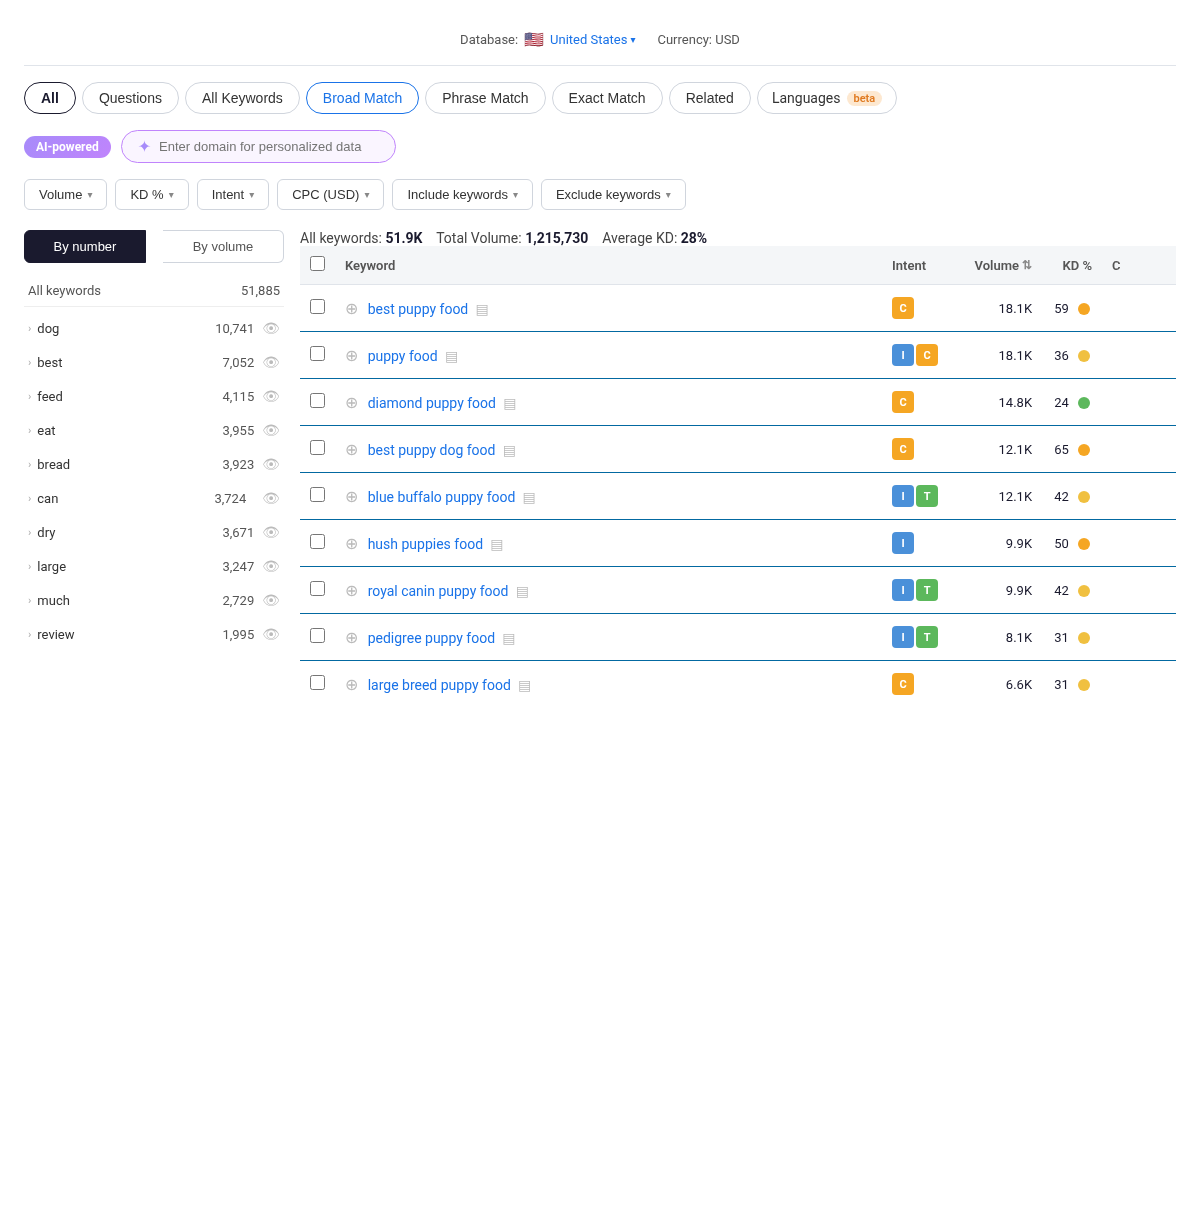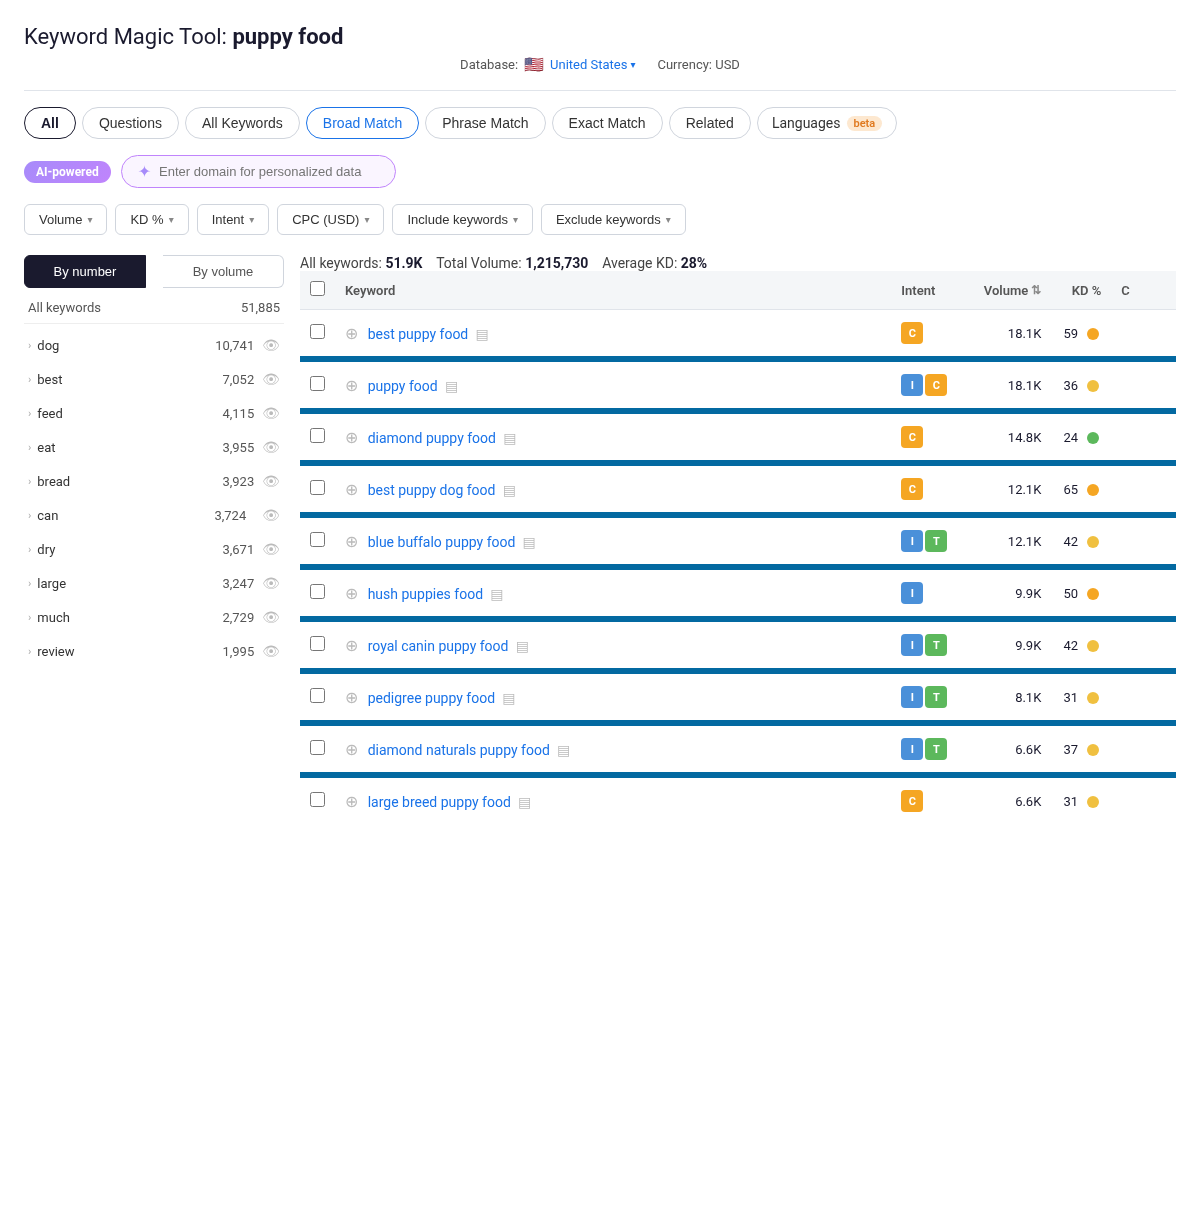--- a/index.html
+++ b/index.html
@@ -160,21 +160,21 @@
     }
     .sidebar {
       width: 260px;
       min-width: 220px;
       flex-shrink: 0;
       margin-right: 16px;
     }
     .sidebar-header {
       display: flex;
       gap: 17px;
-      margin-bottom: 4px;
+      margin-bottom: 12px;
     }
     .sidebar-tab {
       flex: 1;
       padding: 8px 0;
       text-align: center;
       border: 1.5px solid #d0d5dd;
       background: #fff;
       cursor: pointer;
       font-size: 13px;
       color: #555;
@@ -233,21 +233,21 @@
       padding: 10px 10px;
       text-align: left;
       font-size: 13px;
       color: #555;
       font-weight: 600;
       border-bottom: 1.5px solid #e0e4ea;
     }
     .kw-table th.right { text-align: right; }
     .kw-table td {
       padding: 12px 10px;
-      border-bottom: 6px solid #0369a1;
+      border-bottom: 1px solid #0369a1;
       font-size: 13px;
       vertical-align: middle;
     }
     .kw-table tr:last-child td { border-bottom: none; margin-top: 8px; }
     .checkbox-cell { width: 32px; }
     .keyword-cell { min-width: 200px; }
     .intent-cell { width: 80px; }
     .volume-cell { width: 80px; text-align: right; }
     .kd-cell { width: 60px; text-align: center; }
     .kw-link {
@@ -304,24 +304,20 @@
       accent-color: #1a73e8;
     }
     .th-checkbox { width: 32px; }
   </style>
 </head>
 <body>
 
 <div class="container">
 
   <div class="header">
-    <h1>
-      <span>Keyword Magic Tool:</span>
-      <span style="color:#1a1a2e; font-weight:700;">puppy food</span>
-    </h1>
     <div class="header-sub">
       <span>Database:</span>
       <span class="flag">🇺🇸</span>
       <a class="db-link" href="#">
         <span>United States</span>
         <span class="chevron">▾</span>
       </a>
       <span style="margin-left:16px;">Currency: USD</span>
     </div>
   </div>
@@ -658,37 +654,20 @@
       <span class="kd-dot kd-yellow"></span>
     </td>
     <td></td>
   </tr>
             <tr>
     <td class="checkbox-cell">
       <input type="checkbox" style="">
     </td>
     <td class="keyword-cell">
       <span class="plus-icon">⊕</span>
-      <a class="kw-link" href="#">diamond naturals puppy food</a>
-      <span class="kw-icon">▤</span>
-    </td>
-    <td class="intent-cell"><span class="intent-badge intent-i">I</span><span class="intent-badge intent-t">T</span></td>
-    <td class="volume-cell">6.6K</td>
-    <td class="kd-cell">
-      37
-      <span class="kd-dot kd-yellow"></span>
-    </td>
-    <td></td>
-  </tr>
-            <tr>
-    <td class="checkbox-cell">
-      <input type="checkbox" style="">
-    </td>
-    <td class="keyword-cell">
-      <span class="plus-icon">⊕</span>
       <a class="kw-link" href="#">large breed puppy food</a>
       <span class="kw-icon">▤</span>
     </td>
     <td class="intent-cell"><span class="intent-badge intent-c">C</span></td>
     <td class="volume-cell">6.6K</td>
     <td class="kd-cell">
       31
       <span class="kd-dot kd-yellow"></span>
     </td>
     <td></td>

